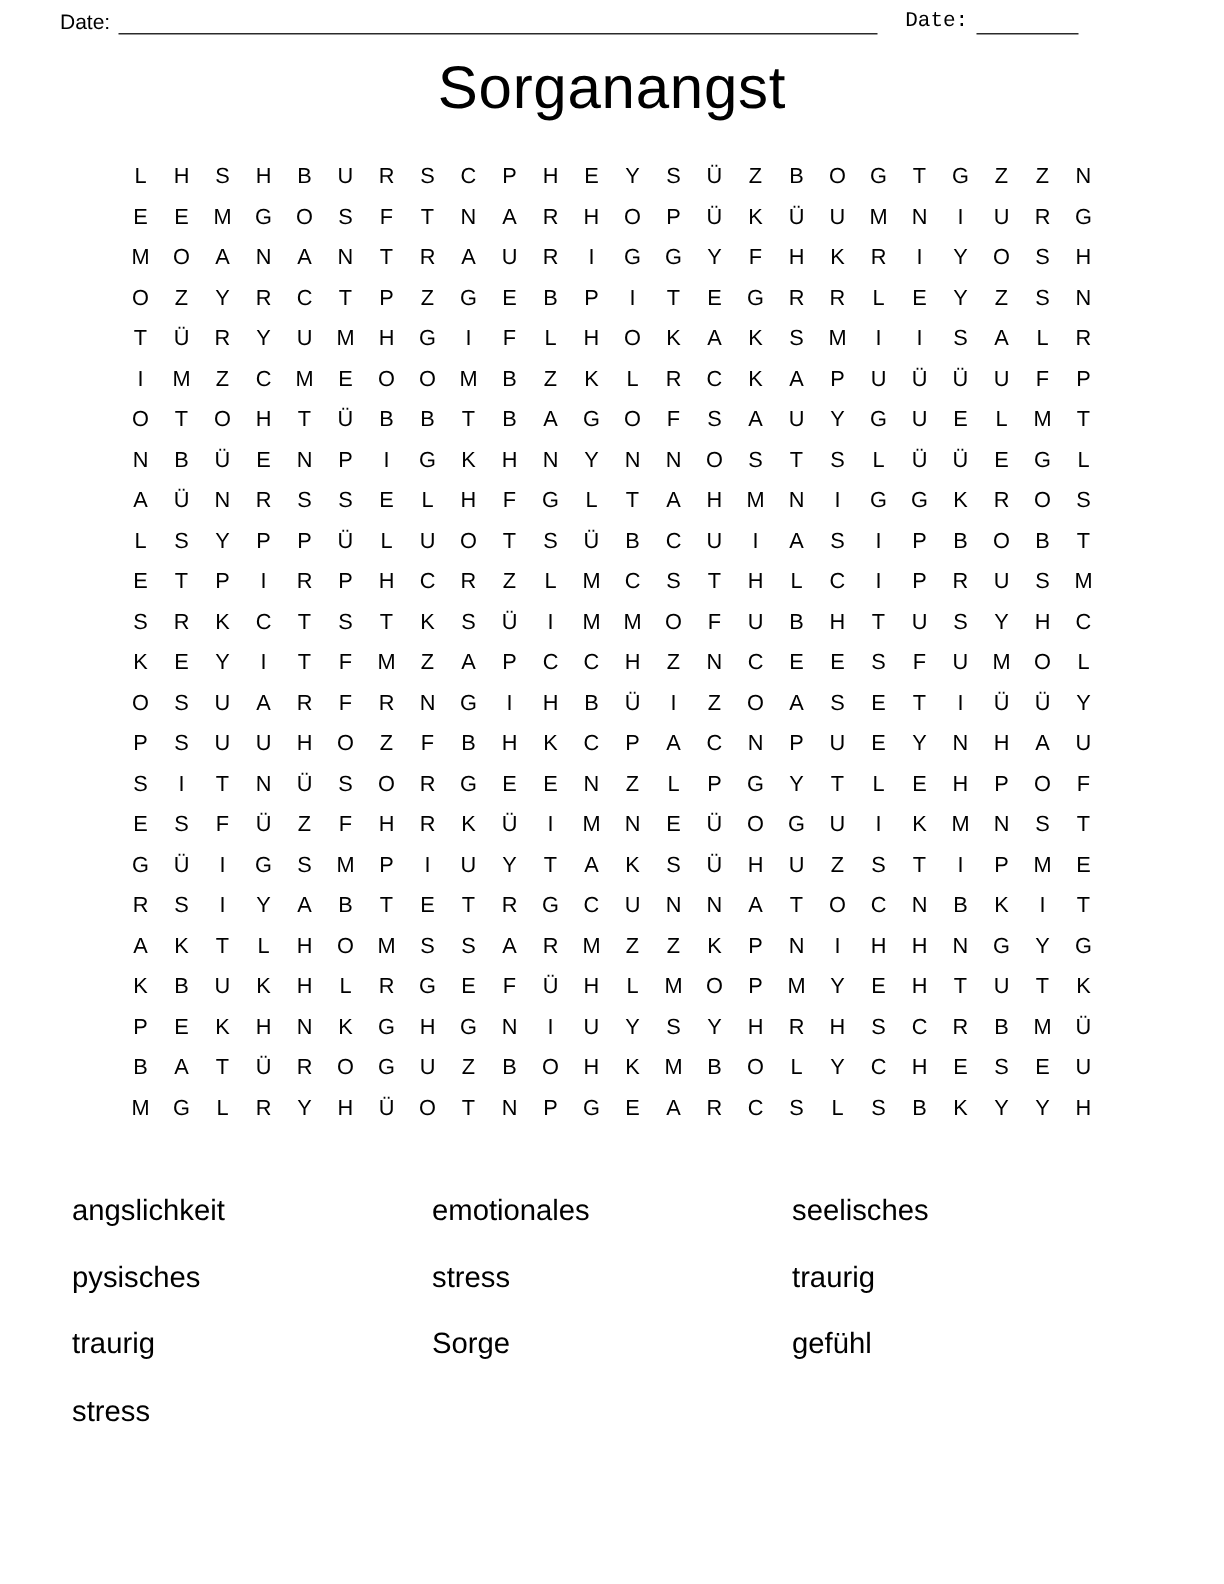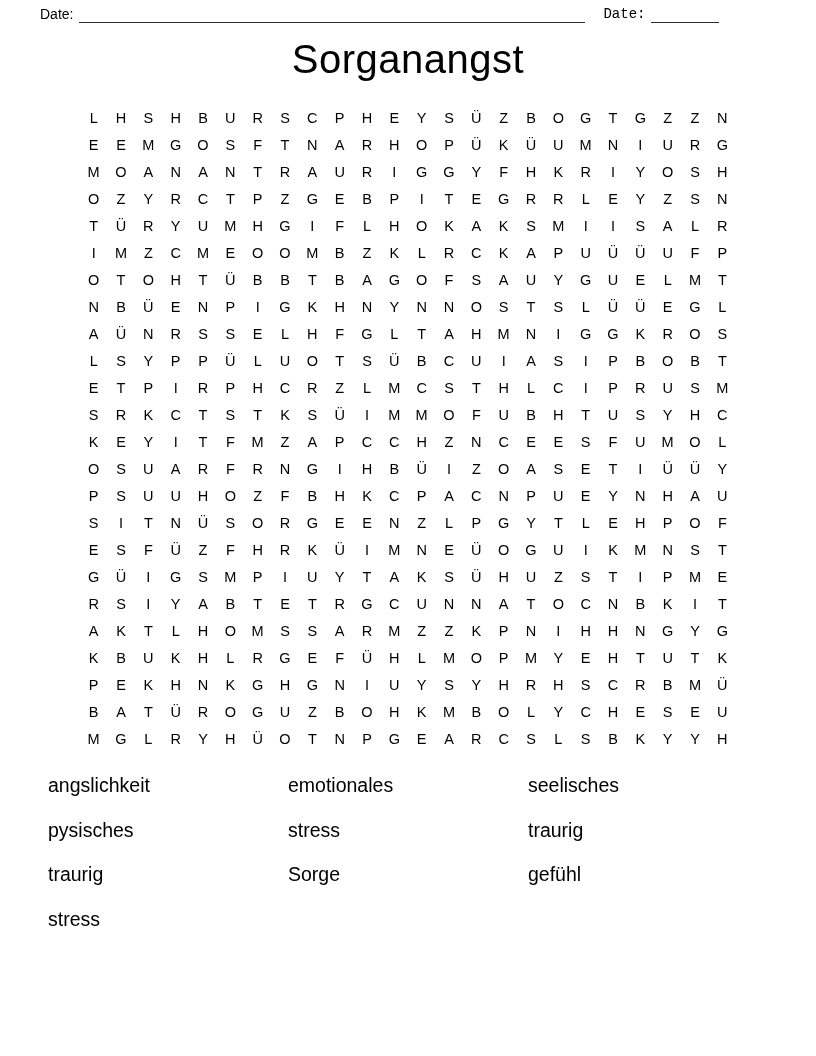--- a/index.html
+++ b/index.html
@@ -31,21 +31,21 @@
     margin: 23px auto 0 auto;
     display: grid;
     grid-template-columns: repeat(24, 1fr);
   }
   .cell {
     height: 27px;
     display: flex; align-items: center; justify-content: center;
     font-size: 14.5px;
   }
   .words {
-    margin: 22px 0 0 48px;
+    margin: 44px 0 0 48px;
     display: grid;
     grid-template-columns: 240px 240px 240px;
   }
   .word-col { display: flex; flex-direction: column; }
   .word { font-size: 19.5px; height: 44.5px; }
 </style>
 </head>
 <body>
 
 <div class="header">

